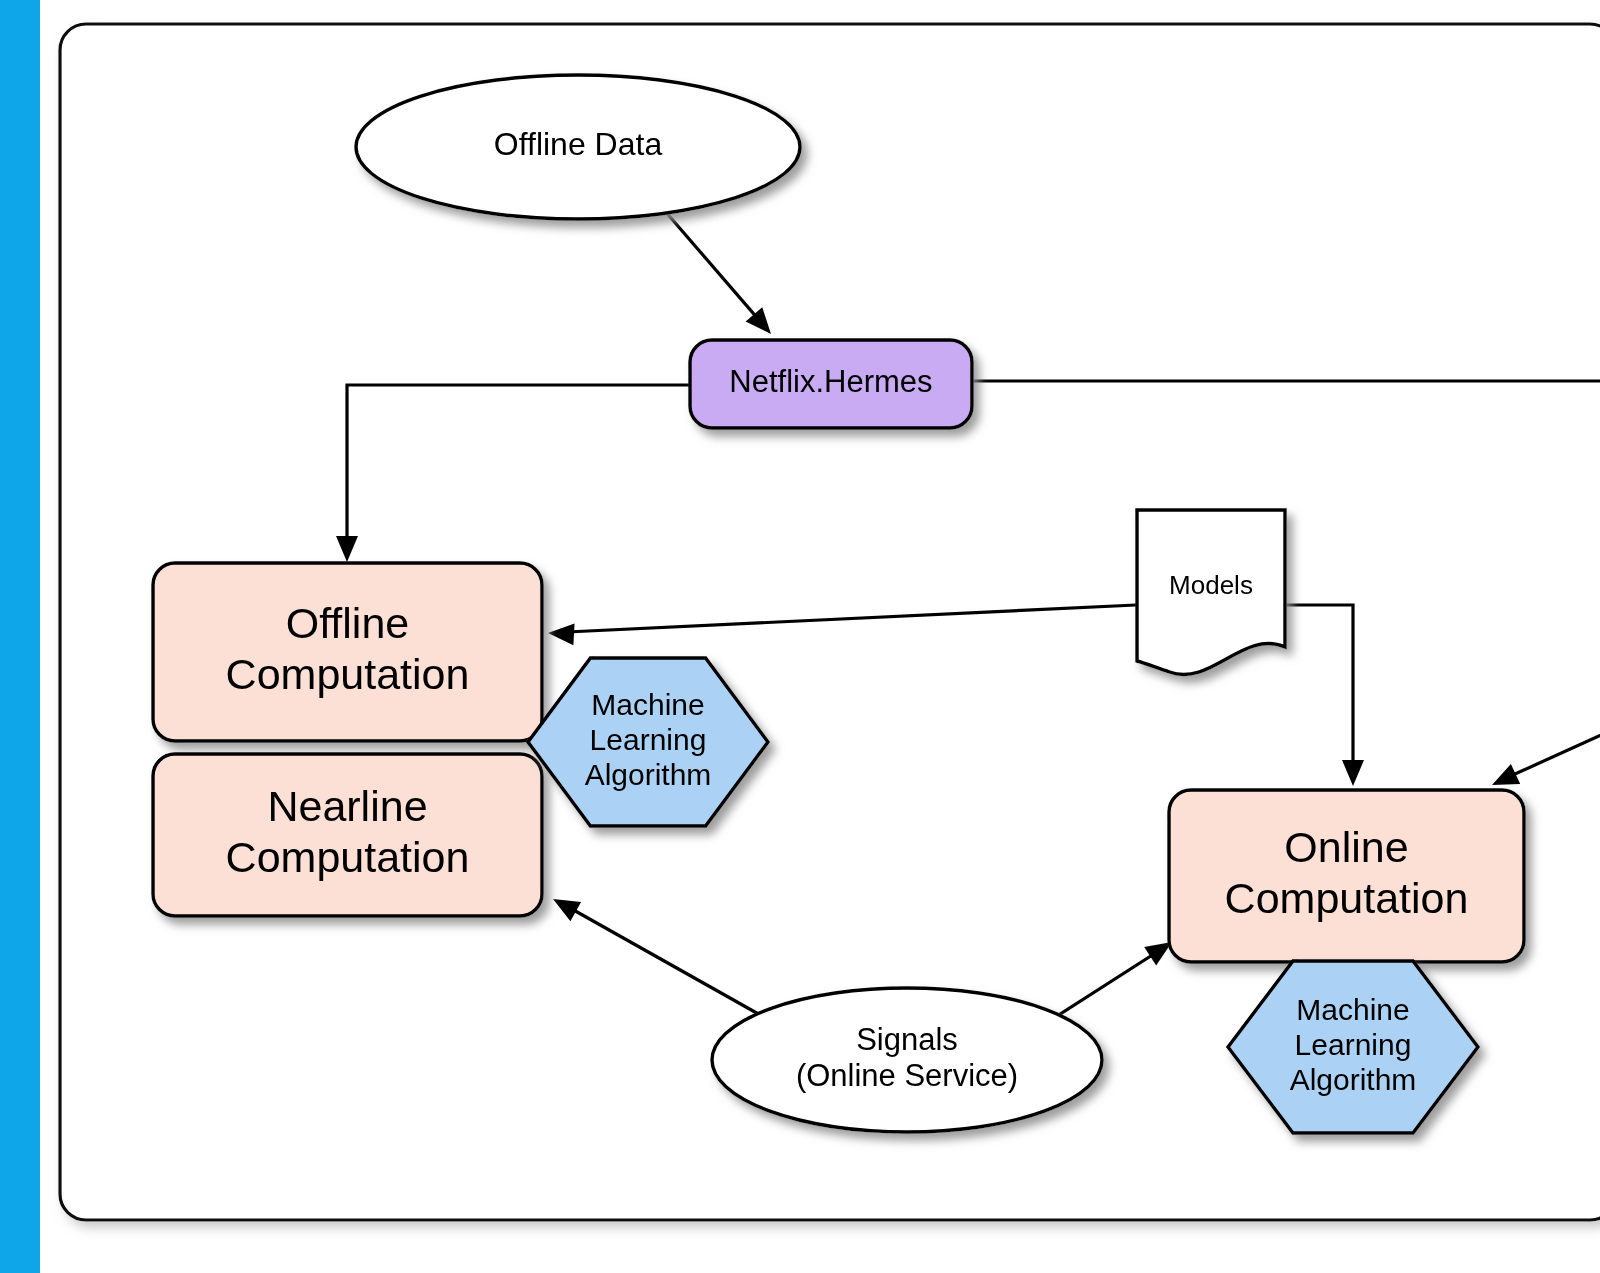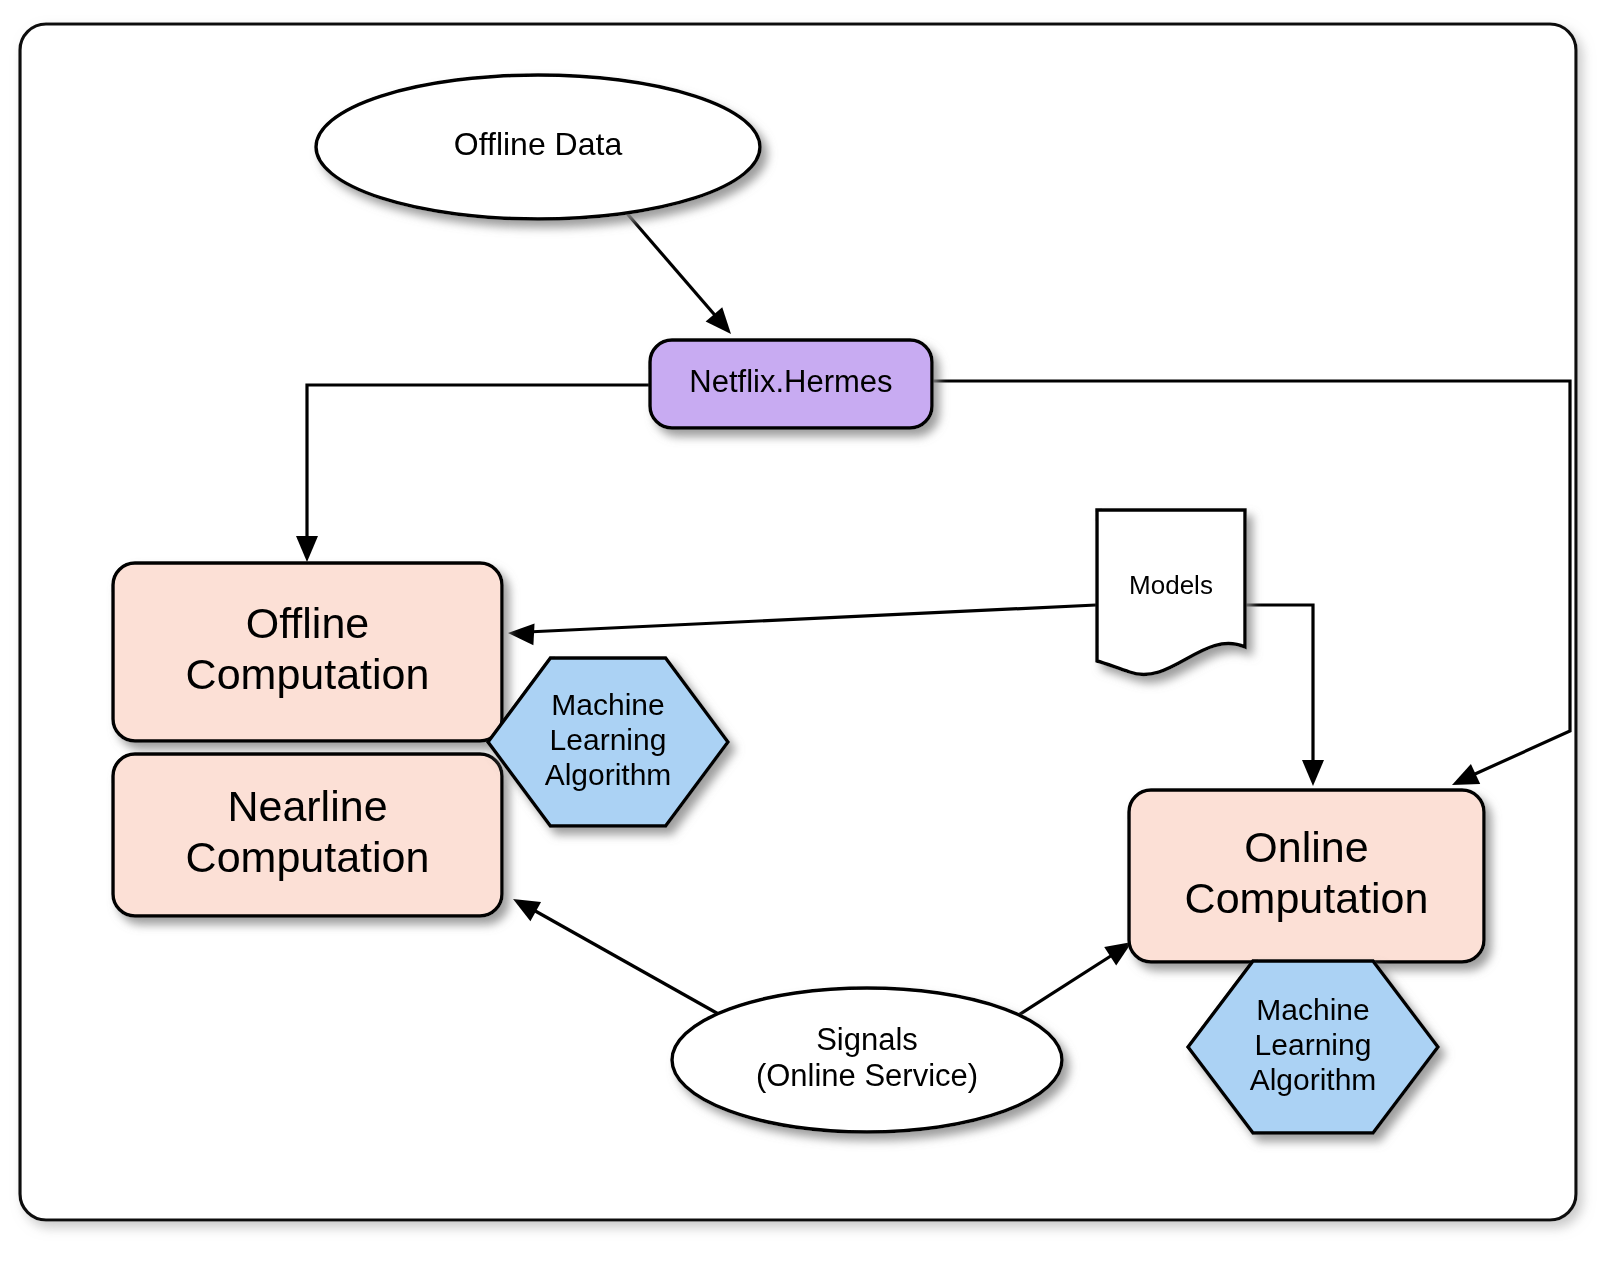--- a/index.html
+++ b/index.html
@@ -11,20 +11,21 @@
     width: 1600px;
     height: 1273px;
     overflow: hidden;
     font-family: "Liberation Sans", sans-serif;
   }
   #diagram-root {
     position: relative;
     width: 1344px;
     height: 1273px;
     background: #0ea5e9;
+    padding-left: 40px;
   }
   svg#diagram-svg {
     display: block;
     width: 1600px;
     height: 1273px;
   }
   .node-label {
     font-family: "Liberation Sans", sans-serif;
     fill: #000000;
     text-anchor: middle;

